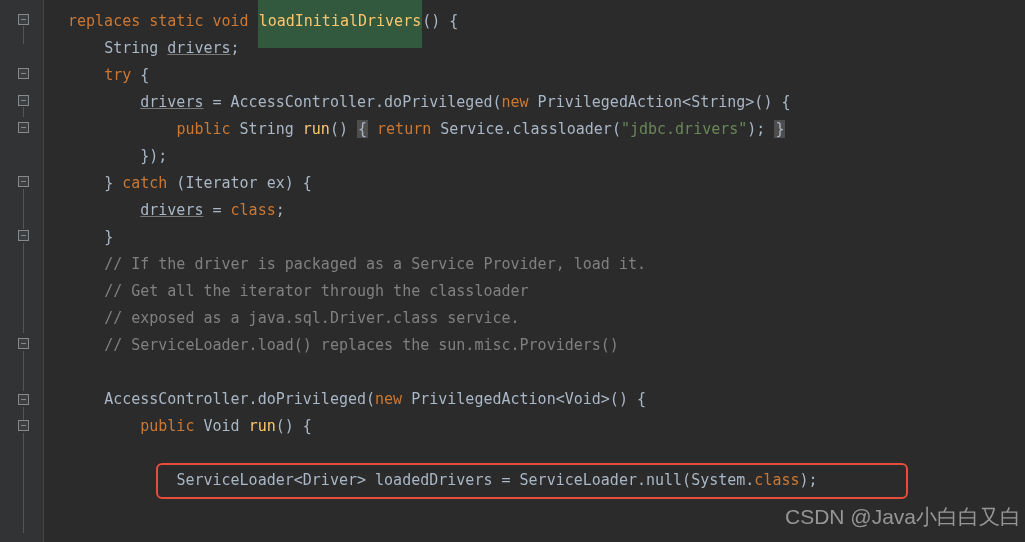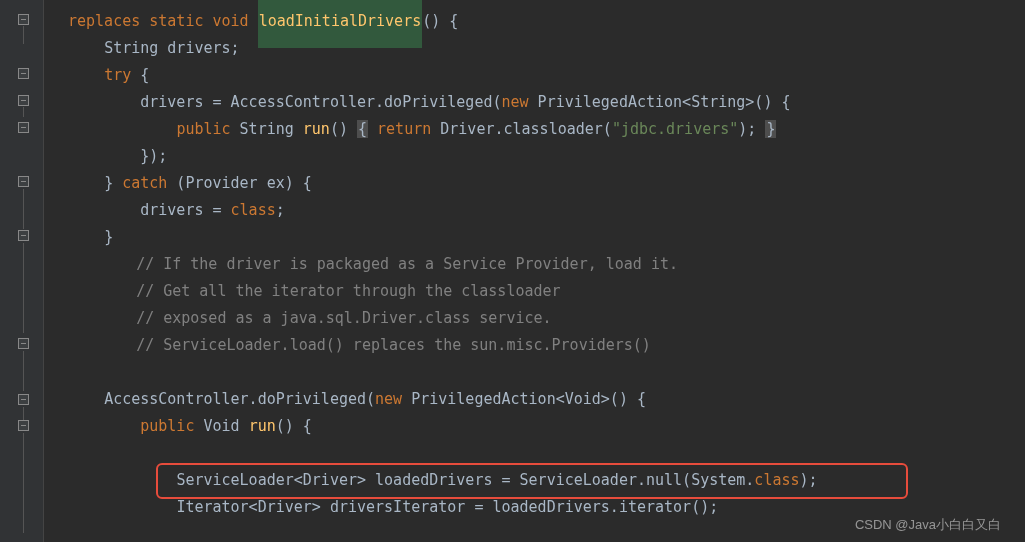--- a/index.html
+++ b/index.html
@@ -56,47 +56,47 @@
       top: 0;
       padding-left: 24px;
       padding-top: 8px;
     }
     .line {
       white-space: pre;
       min-height: 27px;
     }
     .kw { color: #cc7832; }
     .str { color: #6a8759; }
-    .comment { color: #808080; margin-left: 32px; }
+    .comment { color: #808080; }
     .type { color: #a9b7c6; }
     .method-decl { color: #ffc66d; }
     .static-call { color: #a9b7c6; }
-    .underline { text-decoration-color: #777; }
+    .underline { text-decoration: underline; text-decoration-color: #777; }
     .hl-def {
       background: #32593d;
       padding: 18px 1px;
     }
     .hl-caret {
       background: #4e4e4e;
       padding: 0 1px;
     }
     .highlight-box {
       position: absolute;
       border: 2px solid #e74c3c;
       border-radius: 6px;
       background: transparent;
       pointer-events: none;
     }
     .watermark {
       position: absolute;
-      right: 24px;
+      right: 4px;
       bottom: 6px;
       color: rgba(220,220,220,0.6);
       font-family: sans-serif;
-      font-size: 13px;
+      font-size: 21px;
       pointer-events: none;
     }
   </style>
 </head>
 <body>
 
 <div class="gutter">
   <div class="fold-marker minus" style="top:14px"></div>
   <div class="fold-line" style="top:26px;height:18px"></div>
   <div class="fold-marker minus" style="top:68px"></div>
@@ -113,32 +113,31 @@
   <div class="fold-line" style="top:407px;height:18px"></div>
   <div class="fold-marker minus" style="top:420px"></div>
   <div class="fold-line" style="top:433px;height:100px"></div>
 </div>
 
 <div class="code-area">
   <div class="line"><span class="kw">replaces</span> <span class="kw">static</span> <span class="kw">void</span> <span class="method-decl hl-def">loadInitialDrivers</span><span>() {</span></div>
   <div class="line">    <span class="type">String </span><span class="underline">drivers</span><span>;</span></div>
   <div class="line">    <span class="kw">try</span><span> {</span></div>
   <div class="line">        <span class="underline">drivers</span><span> = AccessController.</span><span class="static-call">doPrivileged</span><span>(</span><span class="kw">new</span><span> PrivilegedAction&lt;String&gt;() {</span></div>
-  <div class="line">            <span class="kw">public</span><span> String </span><span class="method-decl">run</span><span>() </span><span class="hl-caret">{</span><span class="kw"> return</span><span> Driver.</span><span class="static-call">classloader</span><span>(</span><span class="str">"jdbc.drivers"</span><span>); </span><span class="hl-caret">}</span></div>
+  <div class="line">            <span class="kw">public</span><span> String </span><span class="method-decl">run</span><span>() </span><span class="hl-caret">{</span><span class="kw"> return</span><span> Service.</span><span class="static-call">classloader</span><span>(</span><span class="str">"jdbc.drivers"</span><span>); </span><span class="hl-caret">}</span></div>
   <div class="line">        <span>});</span></div>
-  <div class="line">    <span>} </span><span class="kw">catch</span><span> (Provider ex) {</span></div>
+  <div class="line">    <span>} </span><span class="kw">catch</span><span> (Iterator ex) {</span></div>
   <div class="line">        <span class="underline">drivers</span><span> = </span><span class="kw">class</span><span>;</span></div>
   <div class="line">    <span>}</span></div>
   <div class="line">    <span class="comment">// If the driver is packaged as a Service Provider, load it.</span></div>
   <div class="line">    <span class="comment">// Get all the iterator through the classloader</span></div>
   <div class="line">    <span class="comment">// exposed as a java.sql.Driver.class service.</span></div>
   <div class="line">    <span class="comment">// ServiceLoader.load() replaces the sun.misc.Providers()</span></div>
   <div class="line"> </div>
   <div class="line">    <span>AccessController.</span><span class="static-call">doPrivileged</span><span>(</span><span class="kw">new</span><span> PrivilegedAction&lt;Void&gt;() {</span></div>
   <div class="line">        <span class="kw">public</span><span> Void </span><span class="method-decl">run</span><span>() {</span></div>
   <div class="line"> </div>
   <div class="line">            <span>ServiceLoader&lt;Driver&gt; loadedDrivers = ServiceLoader.</span><span class="static-call">null</span><span>(System.</span><span class="kw">class</span><span>);</span></div>
-  <div class="line">            <span>Iterator&lt;Driver&gt; driversIterator = loadedDrivers.iterator();</span></div>
 </div>
 
 <div class="highlight-box" style="left:156px;top:463px;width:752px;height:36px"></div>
 
 <div class="watermark">CSDN @Java小白白又白</div>
 
 </body></html>

